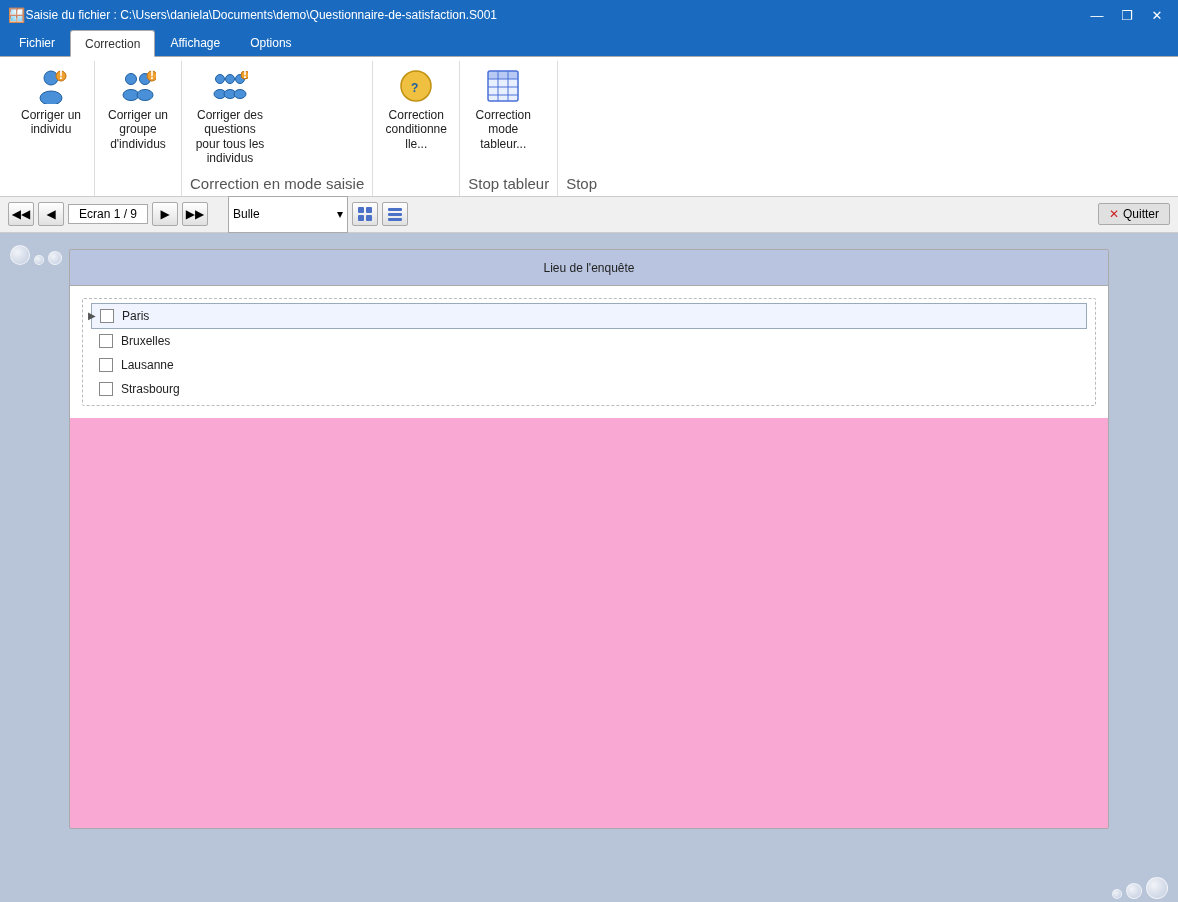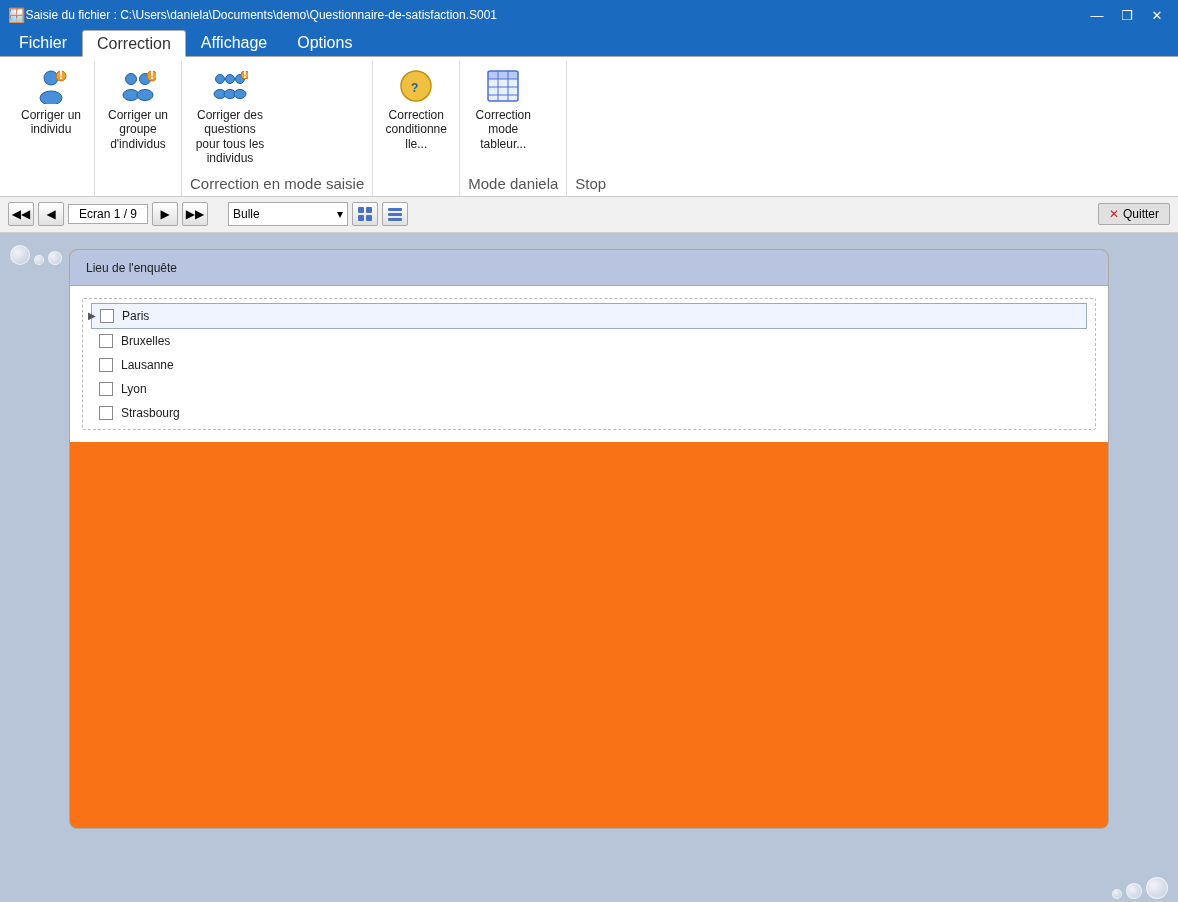--- a/index.html
+++ b/index.html
@@ -37,21 +37,21 @@
       display: flex;
       align-items: stretch;
       padding-left: 4px;
     }
     .menu-item {
       padding: 0 14px;
       color: white;
       cursor: pointer;
       display: flex;
       align-items: center;
-      font-size: 16px;
+      font-size: 12px;
       border: 1px solid transparent;
     }
     .menu-item.active {
       background: white;
       color: #333;
       border-color: #aaa #aaa #fff #aaa;
       border-radius: 3px 3px 0 0;
       margin-bottom: -1px;
       text-align: center;
     }
@@ -140,21 +140,21 @@
       font-size: 12px;
       min-width: 80px;
       text-align: center;
     }
     .toolbar-dropdown {
       background: white;
       border: 1px solid #aaa;
       padding: 9px 4px;
       font-size: 12px;
       min-width: 120px;
-      height: 24px;
+      height: 37px;
       display: flex;
       align-items: center;
       justify-content: space-between;
       cursor: pointer;
     }
     .toolbar-icon-btn {
       width: 26px; height: 24px;
       border: 1px solid #aaa;
       background: linear-gradient(#fff, #e0e0e0);
       cursor: pointer;
@@ -197,26 +197,27 @@
       width: 18px; height: 18px;
       border-radius: 50%;
       background: radial-gradient(circle at 35% 35%, rgba(255,255,255,0.8), rgba(200,210,230,0.5));
       border: 1px solid rgba(255,255,255,0.6);
       display: inline-block;
     }
     .bubble.small { width: 10px; height: 10px; }
 
     
     .survey-panel {
-      background: #f97316;
+      background: #f9a8d4;
       border: 1px solid #aaa;
       width: 1040px;
       min-height: 580px;
-      border-radius: 8px;
+      border-radius: 2px;
       overflow: hidden;
+      text-align: center;
     }
     .survey-question-header {
       background: #b8c4e0;
       padding: 10px 16px;
       font-size: 13px;
       color: #222;
       border-bottom: 1px solid #aaa;
     }
     .survey-content {
       padding: 12px;
@@ -360,21 +361,21 @@
             <line x1="3" y1="19" x2="33" y2="19" stroke="#4a70d9" stroke-width="1"></line>
             <line x1="3" y1="27" x2="33" y2="27" stroke="#4a70d9" stroke-width="1"></line>
             <line x1="13" y1="3" x2="13" y2="33" stroke="#4a70d9" stroke-width="1"></line>
             <line x1="23" y1="3" x2="23" y2="33" stroke="#4a70d9" stroke-width="1"></line>
             <rect x="3" y="3" width="30" height="8" rx="2" fill="#4a70d9" opacity="0.3"></rect>
           </svg>
         </div>
         <span class="btn-label">Correction mode tableur...</span>
       </button>
     </div>
-    <div class="ribbon-group-label">Mode daniela</div>
+    <div class="ribbon-group-label">Stop tableur</div>
   </div>
 
   <div class="ribbon-group">
     <div class="ribbon-group-label">Stop</div>
   </div>
 
 </div>
 
 <div class="toolbar">
   <button class="toolbar-nav-btn">◀◀</button>
@@ -440,24 +441,20 @@
         <div class="choice-item">
           <div class="choice-checkbox"></div>
           <span>Bruxelles</span>
         </div>
 
         <div class="choice-item">
           <div class="choice-checkbox"></div>
           <span>Lausanne</span>
         </div>
 
-        <div class="choice-item">
-          <div class="choice-checkbox"></div>
-          <span>Lyon</span>
-        </div>
 
         <div class="choice-item">
           <div class="choice-checkbox"></div>
           <span>Strasbourg</span>
         </div>
 
       </div>
     </div>
 
   </div>

